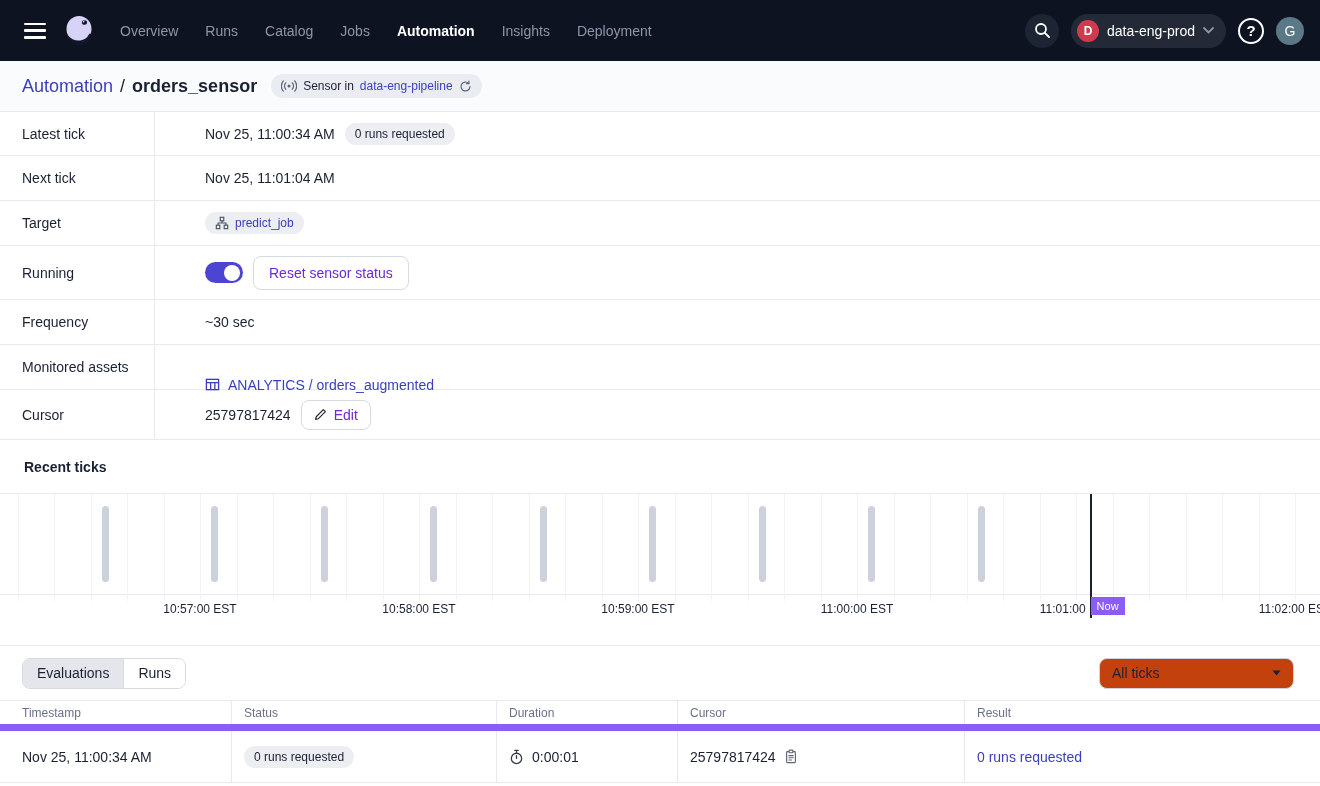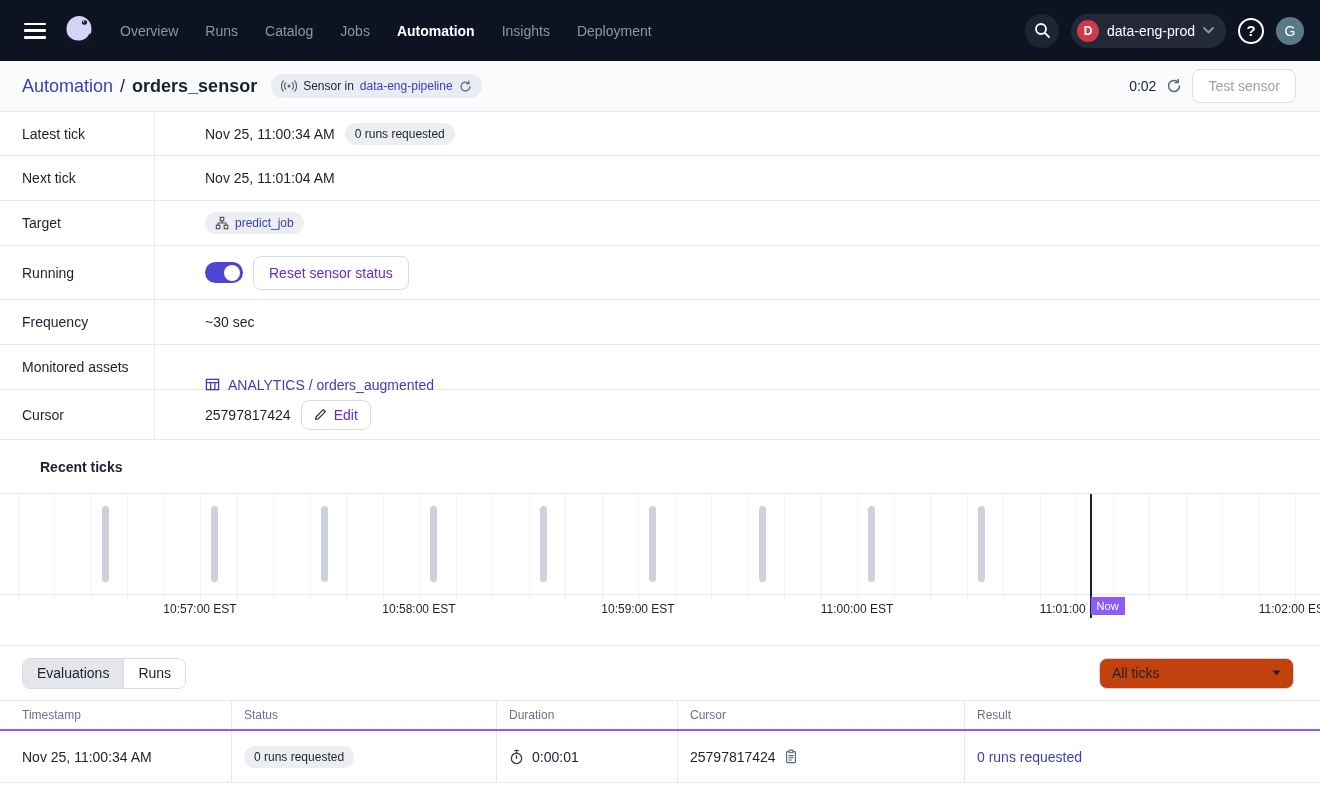--- a/index.html
+++ b/index.html
@@ -42,39 +42,39 @@
   .chip a { color:#3a3fbd; cursor:pointer; }
   .toggle { width:38px; height:21px; border-radius:11px; background:#c6c9d4; position:relative; cursor:pointer; }
   .toggle.on { background:#4b45d2; }
   .toggle .knob { position:absolute; top:2.5px; left:3px; width:16px; height:16px; border-radius:50%; background:#fff; }
   .toggle.on .knob { left:auto; right:3px; }
   .outline-btn { border:1px solid #d6dae2; background:#fff; border-radius:8px; padding:8px 15px; font-size:14px; color:#6d28d9; cursor:pointer; font-family:inherit; display:inline-flex; align-items:center; gap:7px; }
   .outline-btn.small { padding:6px 12px; }
   .asset-link { color:#3a3fbd; cursor:pointer; display:inline-flex; align-items:center; gap:8px;margin-top:35px; }
 
   
-  .section-title { height:53px; display:flex; align-items:center; padding-left:40px; font-weight:bold; font-size:14px; color:#1a2133; }
+  .section-title { height:53px; display:flex; align-items:center; padding-left:24px; font-weight:bold; font-size:14px; color:#1a2133; }
   .chart { position:relative; height:153px; border-top:1px solid #e7e9ef; border-bottom:1px solid #e7e9ef; overflow:hidden; background:#fff; }
   .gridline { position:absolute; top:0; width:1px; height:107px; background:#f0f2f6; }
   .baseline { position:absolute; top:100px; left:0; right:0; height:1px; background:#e7e9ef; }
   .tick-bar { position:absolute; top:12px; width:7px; height:76px; border-radius:4px; background:#cdd1db; cursor:pointer; }
   .axis-label { position:absolute; top:108px; transform:translateX(-50%); font-size:12px; color:#1a2133; white-space:nowrap; }
   .now-line { position:absolute; top:0; width:2px; height:124px; background:#1a2133; }
   .now-badge { position:absolute; top:103px; background:#8b5cf6; color:#fff; font-size:11px; padding:3px 6px; }
 
   
   .tabs-bar { height:54px; display:flex; align-items:center; justify-content:space-between; padding:0 26px 0 22px; }
   .segmented { display:flex; border:1px solid #d6dae2; border-radius:8px; overflow:hidden; height:31px; }
   .segment { display:flex; align-items:center; padding:0 14px; font-size:14px; background:#fff; cursor:pointer; color:#1a2133; }
   .segment.active { background:#e4e6eb; }
   .segment + .segment { border-left:1px solid #d6dae2; }
   .select { width:195px; height:31px; border:1px solid #cfd3de; border-radius:8px; display:flex; align-items:center; justify-content:space-between; padding:0 12px; cursor:pointer; background:#c2410c; }
 
   
-  .tbl-header { display:flex; border-top:1px solid #e7e9ef; border-bottom:2px solid #8b5cf6; height:31px; }
+  .tbl-header { display:flex; border-top:1px solid #e7e9ef; border-bottom:7px solid #8b5cf6; height:31px; }
   .tbl-row { display:flex; border-bottom:1px solid #e7e9ef; height:52px; }
   .cell { display:flex; align-items:center; padding-left:12px; border-right:1px solid #e7e9ef; gap:8px; }
   .cell:last-child { border-right:none; }
   .c0 { flex:0 0 232px; padding-left:22px; }
   .c1 { flex:0 0 265px; }
   .c2 { flex:0 0 181px; }
   .c3 { flex:0 0 287px; }
   .c4 { flex:1; }
   .tbl-header .cell { font-size:12px; color:#69718a; }
   .link { color:#3a3fbd; cursor:pointer; }
@@ -136,30 +136,20 @@
       <path d="M4.8 2.8a4.5 4.5 0 0 0 0 6.4M11.2 2.8a4.5 4.5 0 0 1 0 6.4" stroke="#5a6578" stroke-width="1.2" fill="none" stroke-linecap="round"></path>
       <path d="M2.3 0.8a8 8 0 0 0 0 10.4M13.7 0.8a8 8 0 0 1 0 10.4" stroke="#5a6578" stroke-width="1.2" fill="none" stroke-linecap="round"></path>
     </svg>
     <span>Sensor in</span>
     <a>data-eng-pipeline</a>
     <svg width="13" height="13" viewBox="0 0 16 16">
       <path d="M13.5 8a5.5 5.5 0 1 1-1.6-3.9" stroke="#5a6578" stroke-width="1.5" fill="none" stroke-linecap="round"></path>
       <path d="M12.2 1.5v3h-3" stroke="#5a6578" stroke-width="1.5" fill="none" stroke-linecap="round" stroke-linejoin="round"></path>
     </svg>
   </span>
-  <div class="header-right">
-    <span class="countdown">0:02</span>
-    <button class="icon-btn">
-      <svg width="16" height="16" viewBox="0 0 16 16">
-        <path d="M13.5 8a5.5 5.5 0 1 1-1.6-3.9" stroke="#5a6578" stroke-width="1.6" fill="none" stroke-linecap="round"></path>
-        <path d="M12.2 1.5v3h-3" stroke="#5a6578" stroke-width="1.6" fill="none" stroke-linecap="round" stroke-linejoin="round"></path>
-      </svg>
-    </button>
-    <button class="test-btn">Test sensor</button>
-  </div>
 </div>
 
 <div>
   <div class="detail-row" style="height:44px">
     <div class="detail-label">Latest tick</div>
     <div class="detail-value">
       <span>Nov 25, 11:00:34 AM</span>
       <span class="chip">0 runs requested</span>
     </div>
   </div>

